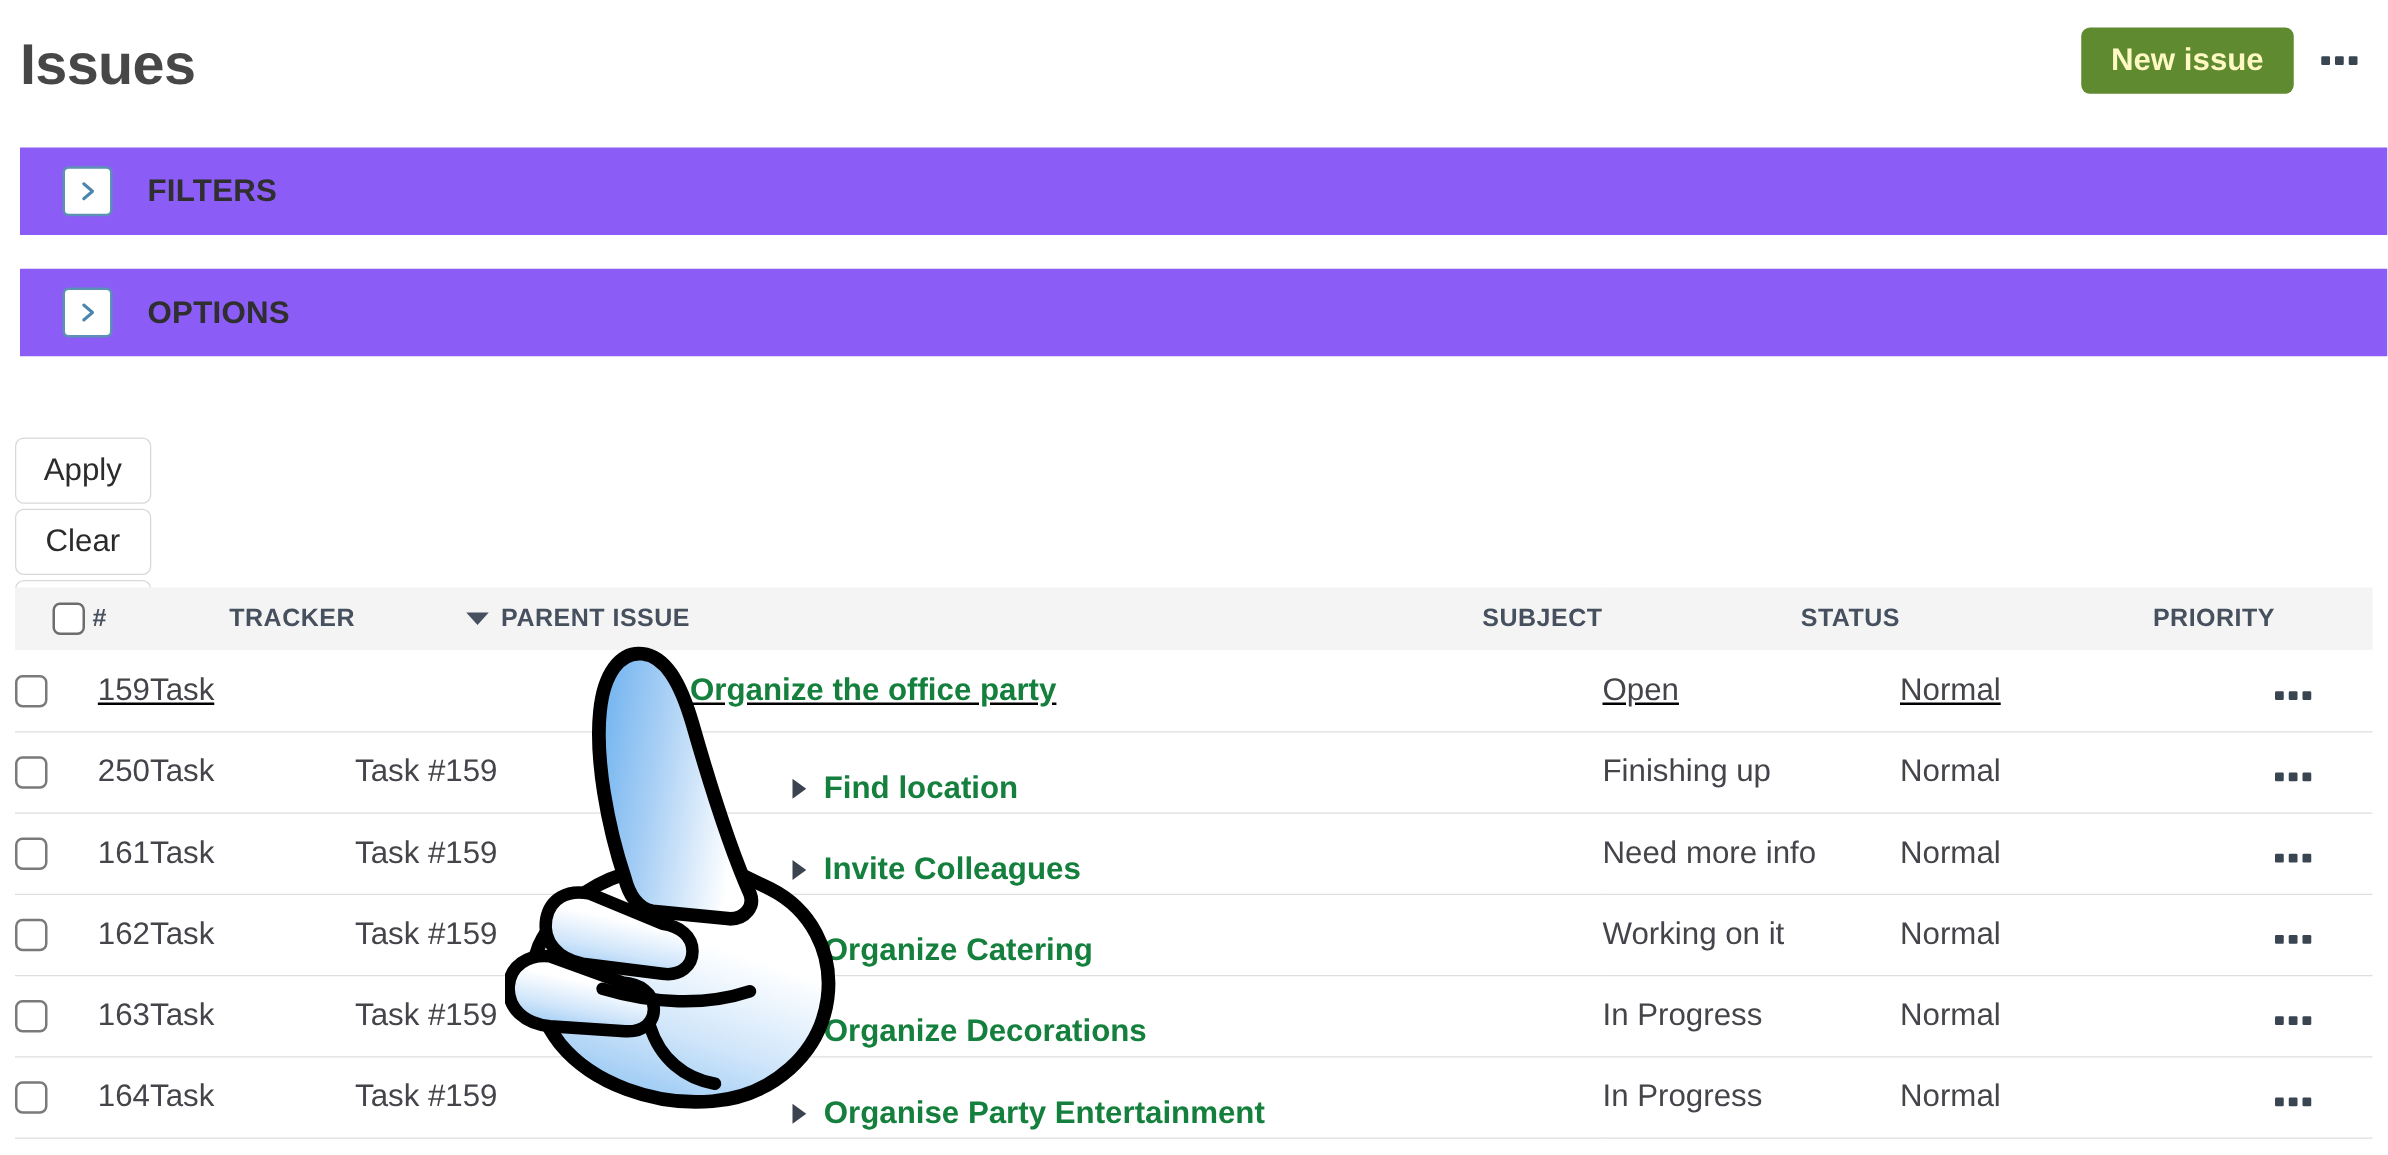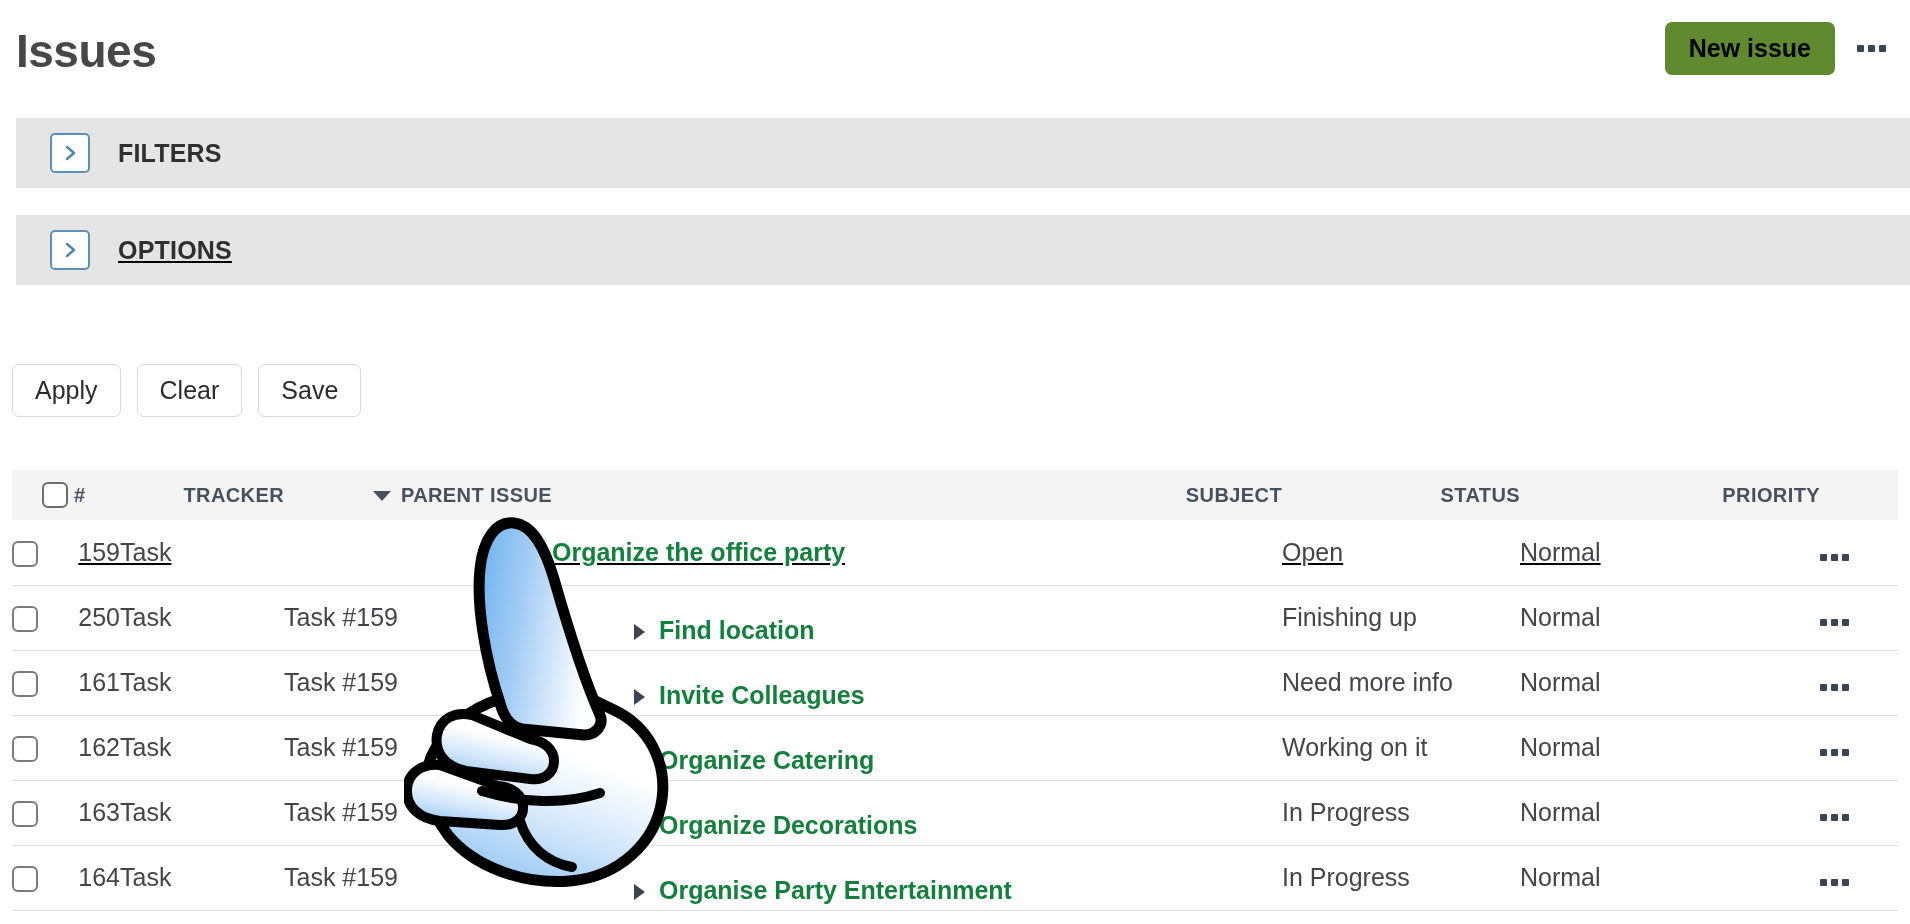--- a/index.html
+++ b/index.html
@@ -40,21 +40,21 @@
   }
   .header-right {
     margin-left: auto;
     display: flex;
     align-items: center;
     gap: 18px;
     padding-right: 4px;
   }
   .btn-new-issue {
     background: #5f8a2f;
-    color: #000000;
+    color: #fef9c3;
     border: none;
     border-radius: 7px;
     font-family: "Liberation Sans", sans-serif;
     font-size: 25px;
     font-weight: bold;
     padding: 14px 24px;
     line-height: 1;
     cursor: pointer;
   }
   .kebab-header {
@@ -73,28 +73,28 @@
   }
 
   
   .panels {
     position: absolute;
     left: 16px;
     top: 118px;
     width: 1894px;
   }
   .panel {
-    background: #e5e5e5;
+    background: #8b5cf6;
     height: 70px;
     display: flex;
     align-items: center;
     padding-left: 34px;
     gap: 28px;
   }
-  .panel + .panel { margin-top: 27px; text-decoration: underline; }
+  .panel + .panel { margin-top: 27px; }
 
   .toggle-box {
     width: 40px;
     height: 40px;
     border: 2px solid #5b91b4;
     border-radius: 5px;
     background: #ffffff;
     display: flex;
     align-items: center;
     justify-content: center;
@@ -107,23 +107,24 @@
     font-size: 25px;
     font-weight: bold;
     color: #2f2f2f;
     letter-spacing: 0.2px;
   }
 
   
   .actions {
     position: absolute;
     left: 12px;
-    top: 364px;
-    display: flex;
-    gap: 16px;
+    top: 350px;
+    display: flex;
+    gap: 4px;
+    flex-direction: column;
   }
   .btn-plain {
     background: #ffffff;
     border: 1px solid #d8d8d8;
     border-radius: 7px;
     font-family: "Liberation Sans", sans-serif;
     font-size: 25px;
     color: #2b2b2b;
     padding: 11px 22px;
     line-height: 1.15;

